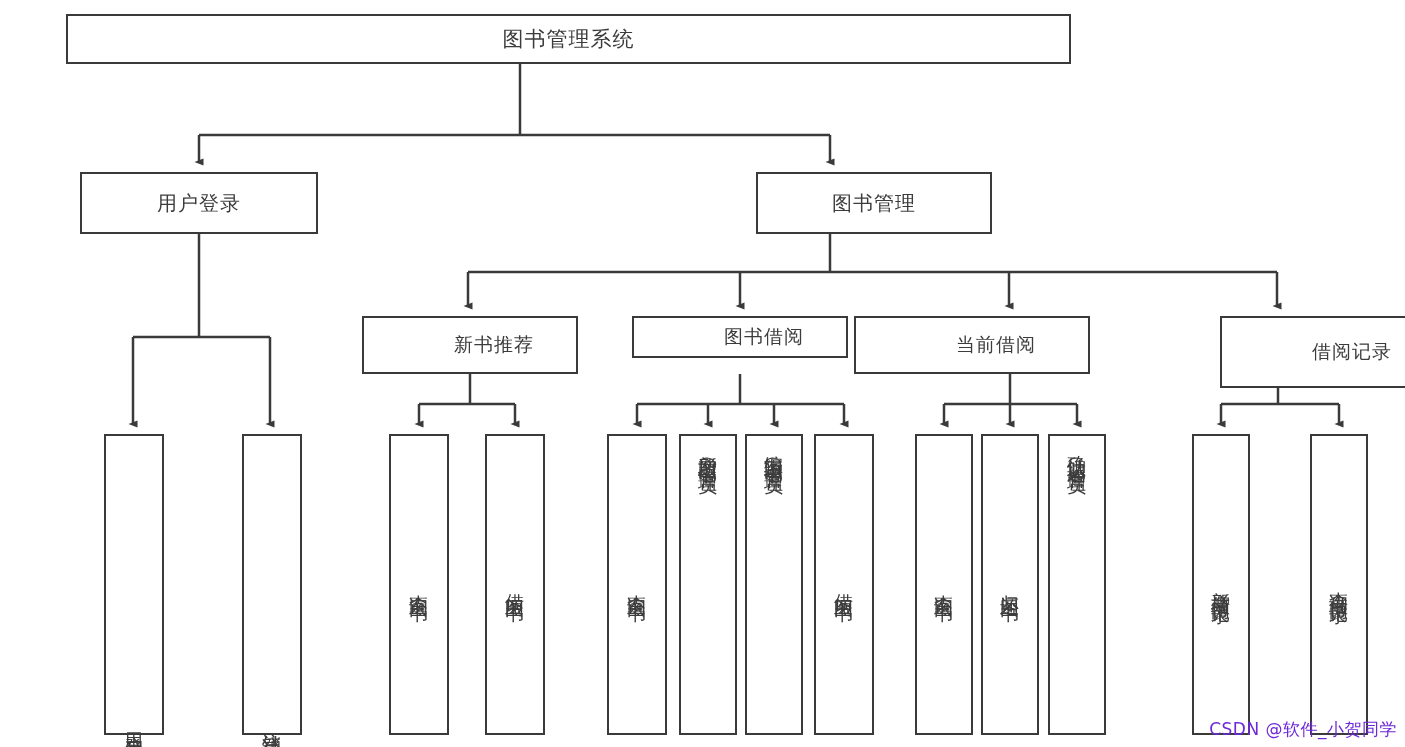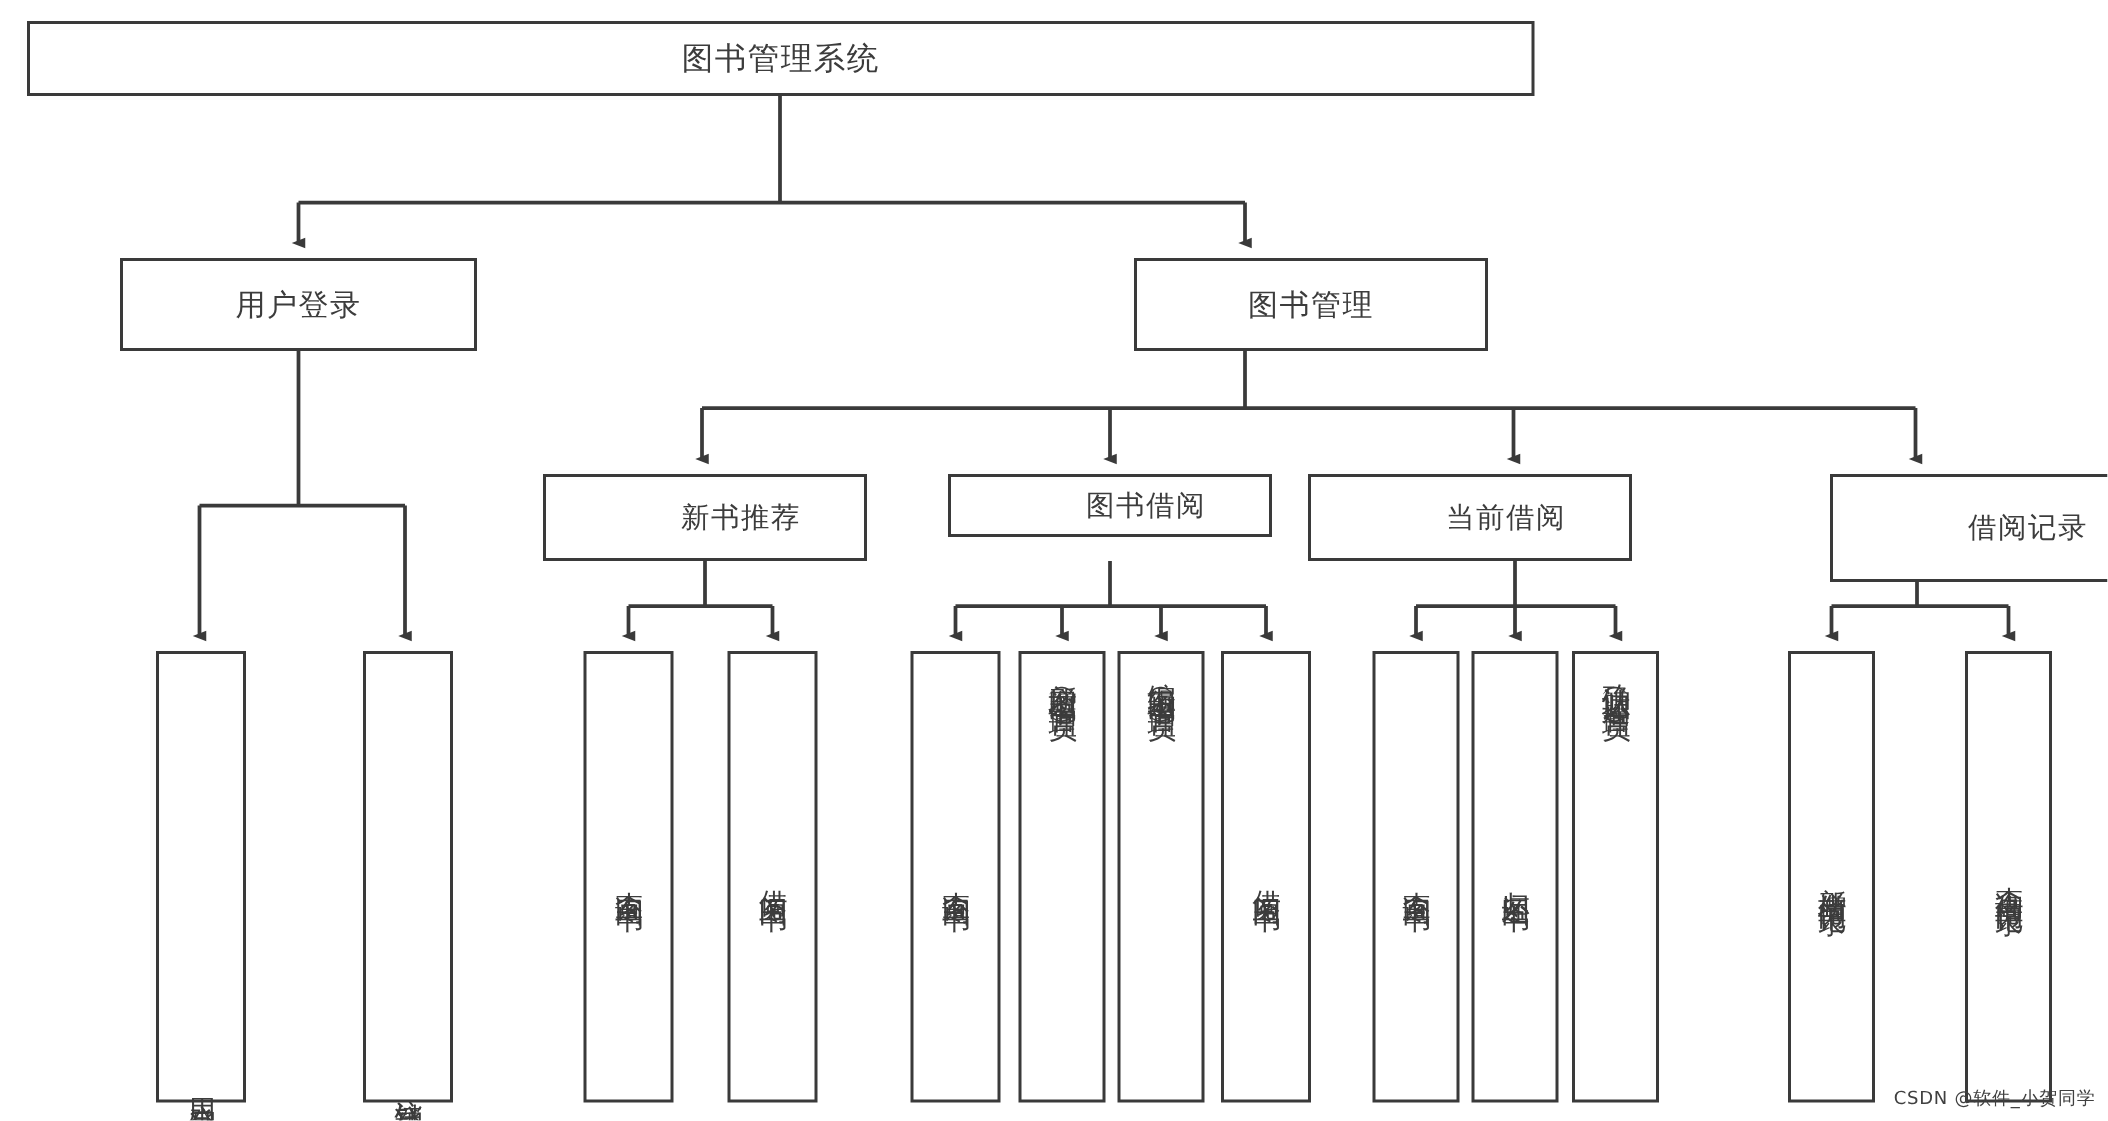--- a/index.html
+++ b/index.html
@@ -32,20 +32,21 @@
     border: 2px solid #3a3a3a;
     display: flex;
     align-items: center;
     justify-content: center;
     color: #3c3c3c;
     z-index: 2;
   }
   .node-root {
     font-size: 21px;
     letter-spacing: 1px;
+    margin-left: 48px;
   }
   .node-l1 {
     font-size: 20px;
     letter-spacing: 1px;
   }
   .node-l2 {
     font-size: 19px;
     letter-spacing: 1px;
     padding-left: 48px;
   }
@@ -61,22 +62,22 @@
   }
   .leaf-label {
     writing-mode: vertical-rl;
     text-orientation: upright;
     white-space: nowrap;
   }
   .watermark {
     position: absolute;
     right: 8px;
     bottom: 6px;
-    font-size: 12px;
-    color: #404040;
+    font-size: 17px;
+    color: #6d28d9;
     letter-spacing: 0.5px;
     z-index: 5;
     white-space: nowrap;
   }
 </style>
 </head>
 <body>
 
 <div id="canvas">
 
@@ -141,21 +142,21 @@
   <div class="node node-l1" style="left:712px; top:172px; width:236px; height:62px;margin-left:44px;">
     <span>图书管理</span>
   </div>
 
   <div class="node node-l2" style="left:362px; top:316px; width:216px; height:58px;">
     <span>新书推荐</span>
   </div>
   <div class="node node-l2" style="left:632px; top:316px; width:216px; height:42px;">
     <span>图书借阅</span>
   </div>
-  <div class="node node-l2" style="left:872px; top:316px; width:216px; height:58px;">
+  <div class="node node-l2" style="left:854px; top:316px; width:236px; height:58px;">
     <span>当前借阅</span>
   </div>
   <div class="node node-l2" style="left:1220px; top:316px; width:216px; height:72px;">
     <span>借阅记录</span>
   </div>
 
   <div class="node node-leaf" style="left:104px; top:434px; width:60px; height:301px; justify-content:flex-end;">
     <span class="leaf-label">用户登录</span>
   </div>
   <div class="node node-leaf" style="left:242px; top:434px; width:60px; height:301px; justify-content:flex-end;">

